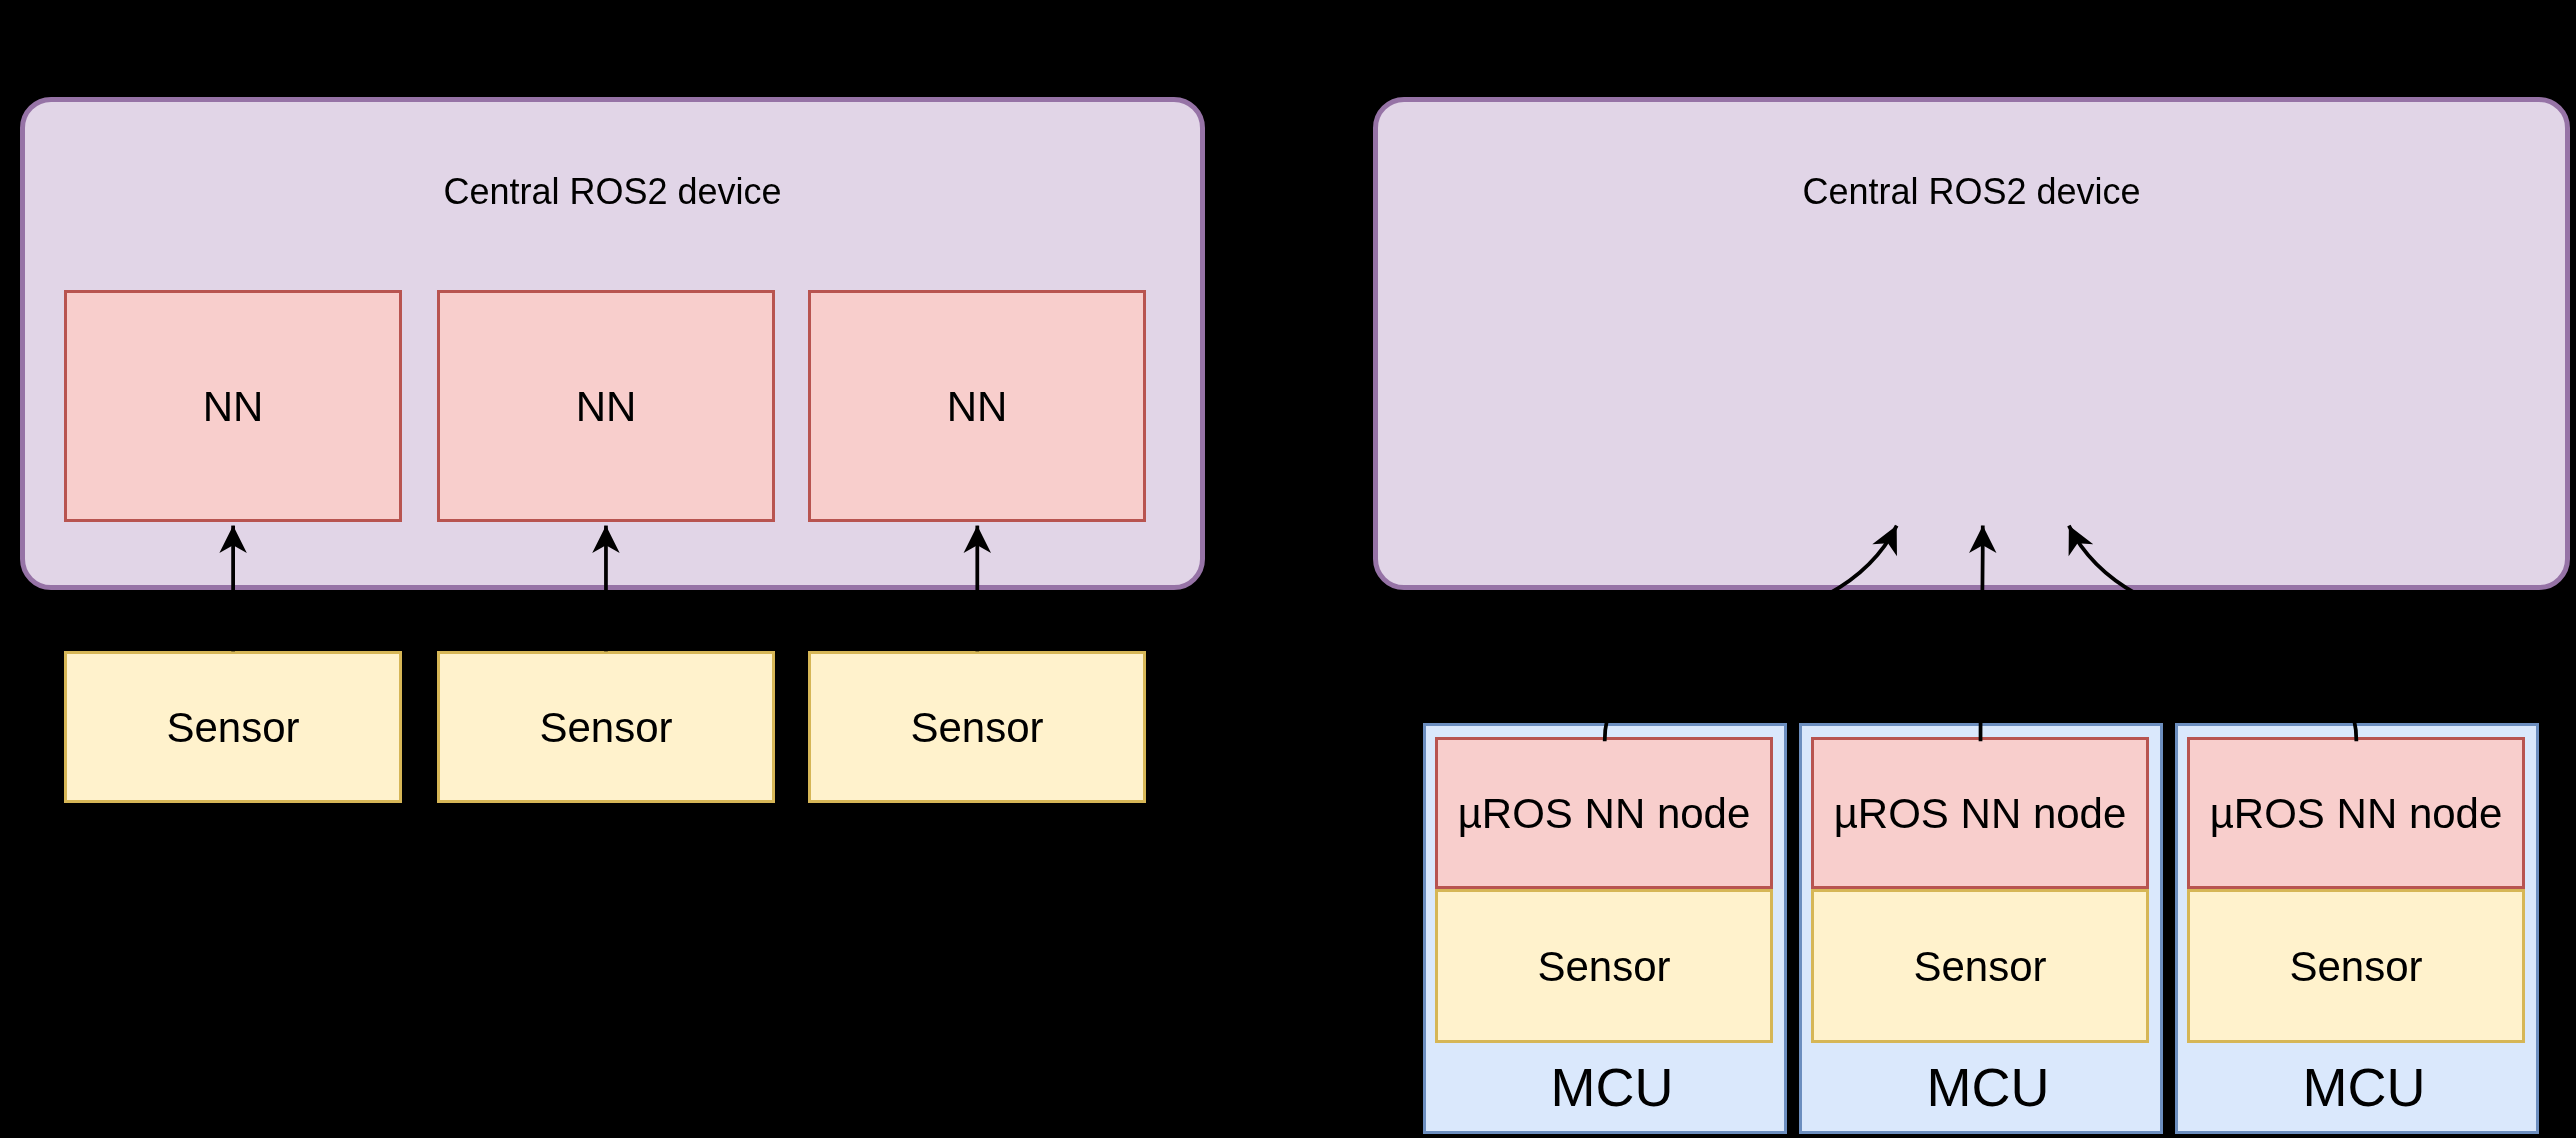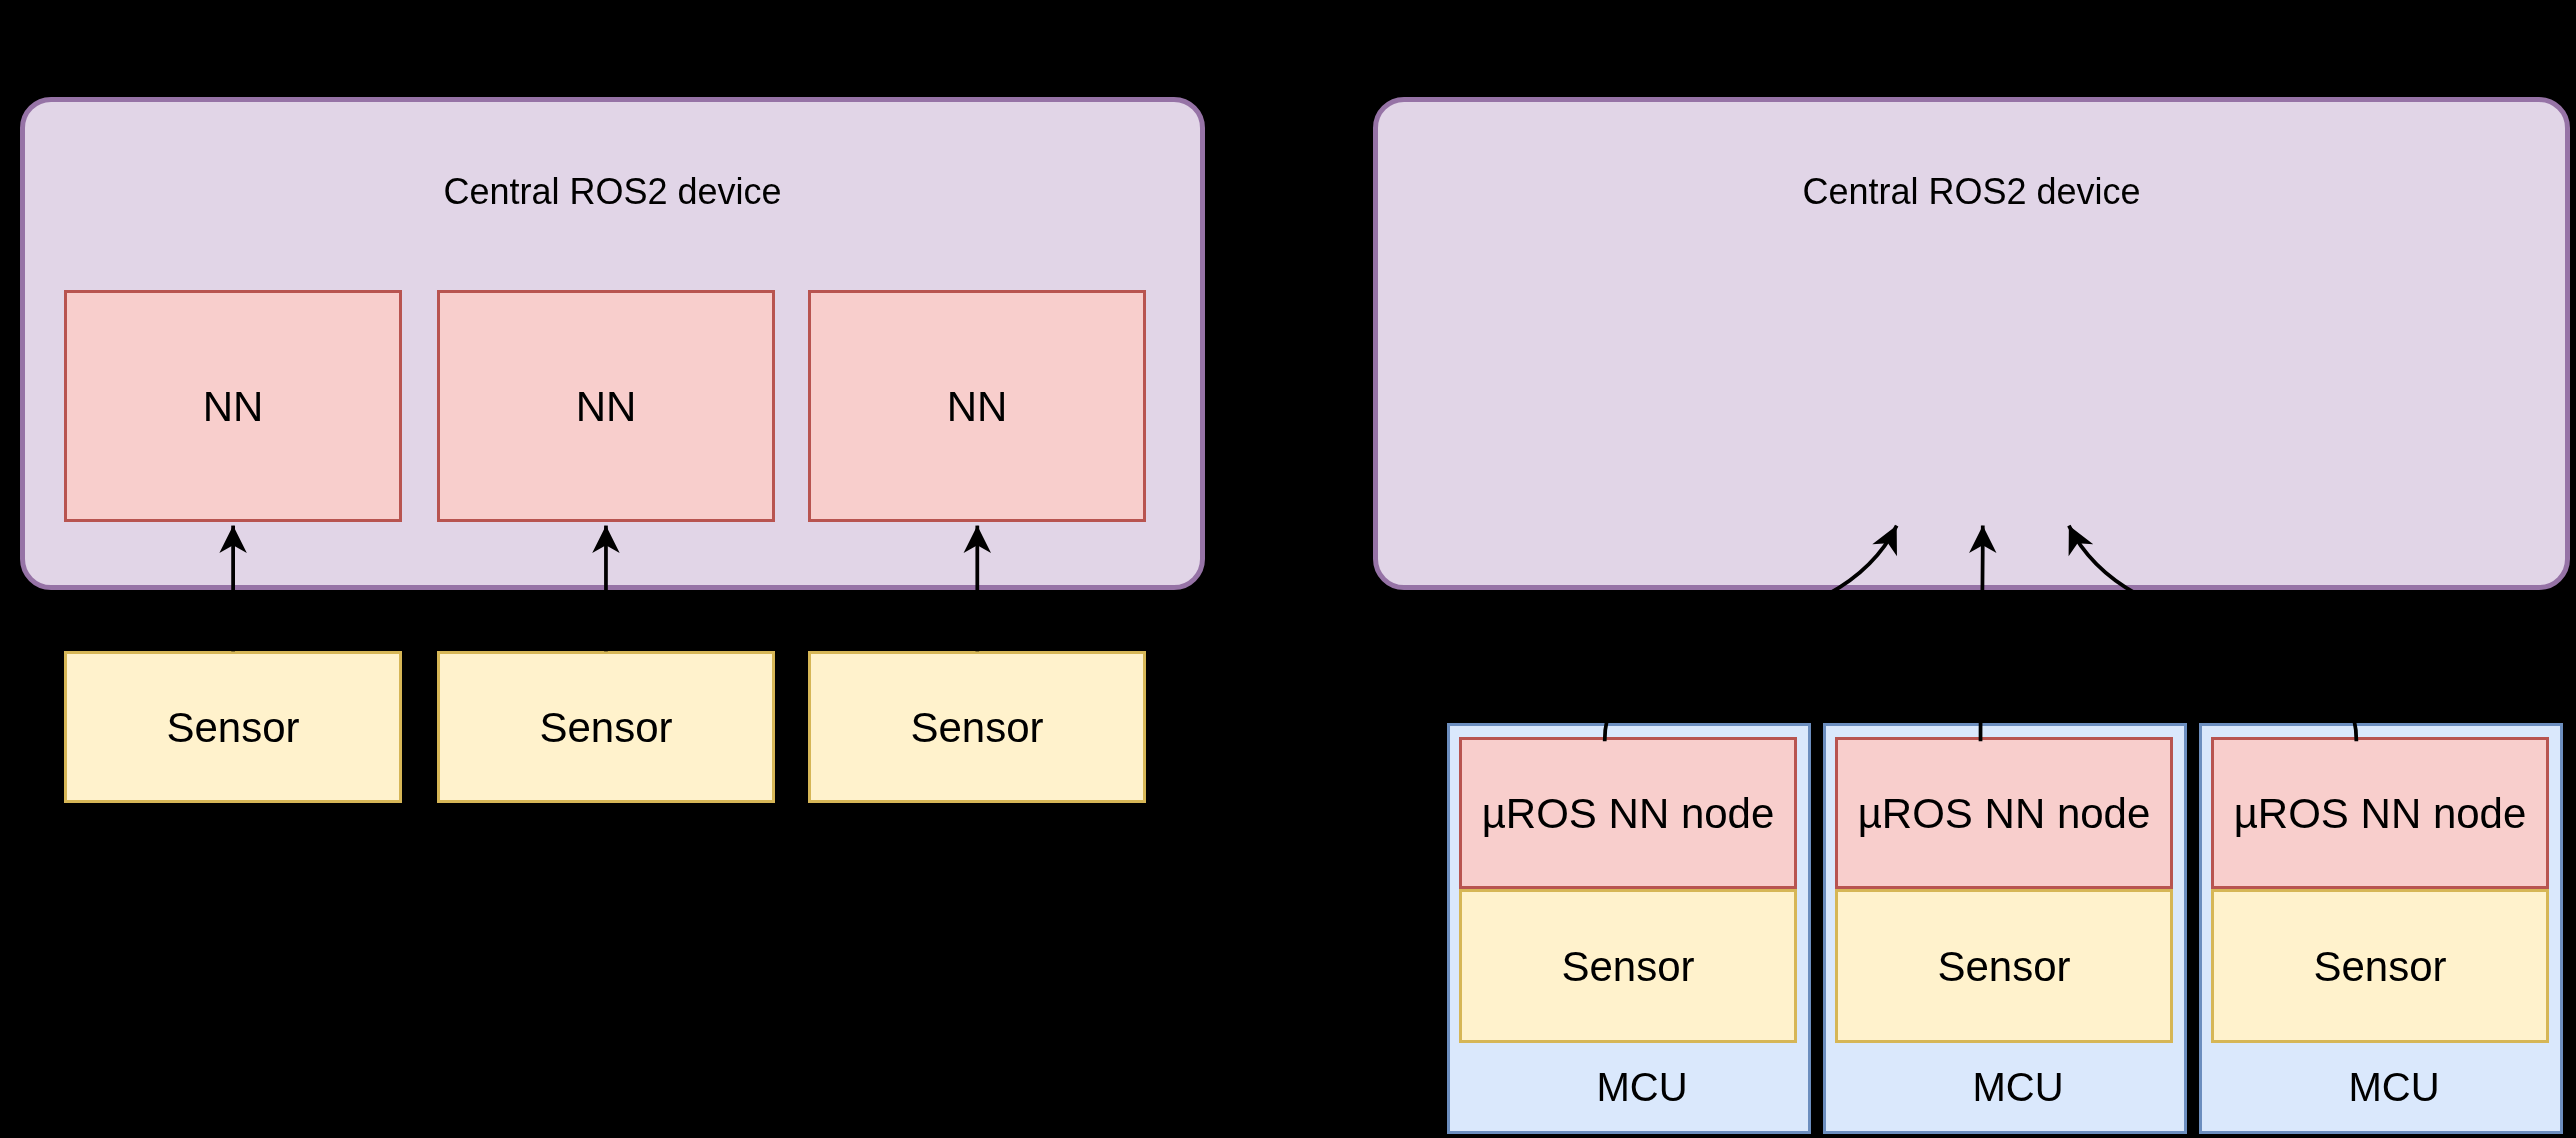--- a/index.html
+++ b/index.html
@@ -80,41 +80,40 @@
     left: 1812px; top: 290px; width: 341px; height: 232px;
     background: var(--agent-fill, #f5f5f5);
     border: 4.5px solid var(--agent-stroke, #666666);
   }
 
   .mcu-card {
     position: absolute;
     top: 723px; width: 364px; height: 411px;
     background: var(--mcu-fill, #dae8fc);
     border: 3.7px solid var(--mcu-stroke, #6c8ebf);
-    margin-left: 24px;
   }
   .mcu-0 { left: 1423px; }
   .mcu-1 { left: 1799px; }
   .mcu-2 { left: 2175px; }
 
   .node-box {
     left: 9px; top: 11.2px; width: 338px; height: 152px;
     background: var(--nn-fill, #f8cecc);
     border: 3.7px solid var(--nn-stroke, #b85450);
   }
   .mcu-sensor-box {
     left: 9px; top: 163px; width: 338px; height: 154px;
     background: var(--sensor-fill, #fff2cc);
     border: 3.7px solid var(--sensor-stroke, #d6b656);
   }
   .mcu-label {
     position: absolute;
-    left: 6px; top: 318px; width: 356px; height: 86px;
+    left: 0; top: 318px; width: 356px; height: 86px;
     display: flex; align-items: center; justify-content: center;
-    font-size: 40px; line-height: 45px; padding-left: 16px;
+    font-size: 54px; line-height: 45px; padding-left: 16px;
   }
 
   svg.connectors {
     position: absolute;
     left: 0; top: 0;
     width: 2576px; height: 1138px;
     pointer-events: none;
   }
   .edge {
     stroke: var(--edge, #000000);

